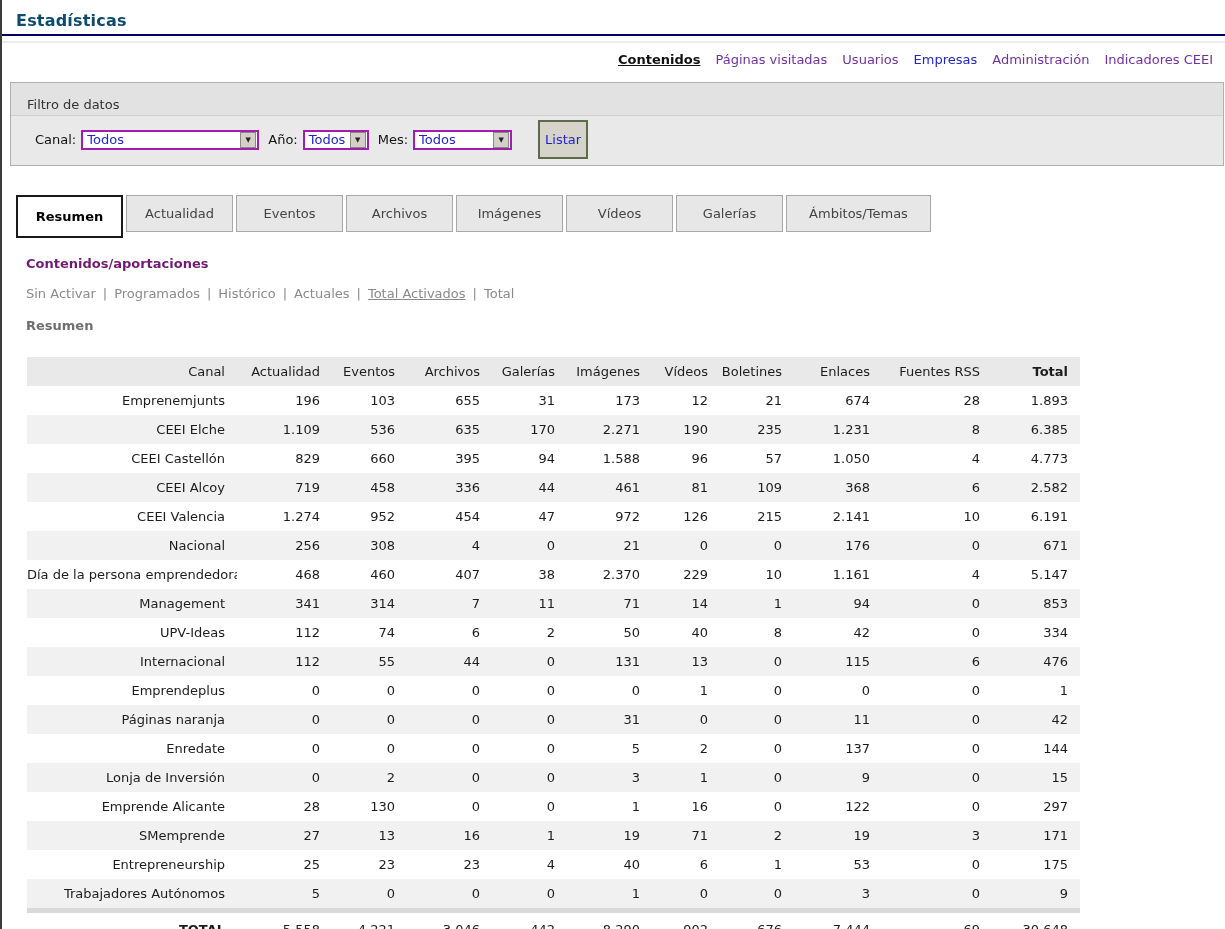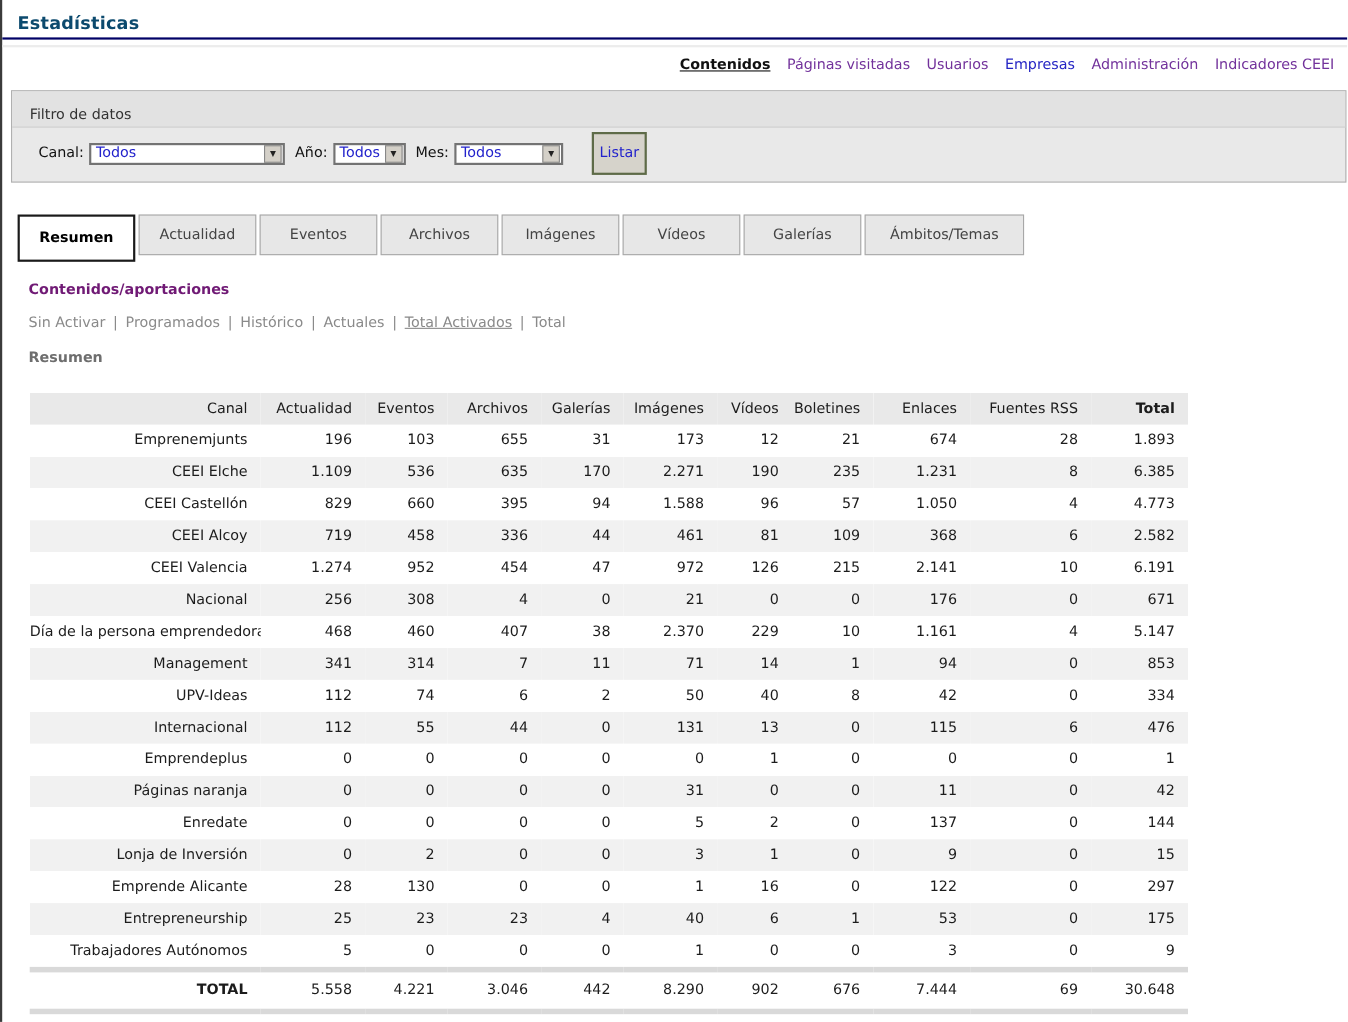--- a/index.html
+++ b/index.html
@@ -36,21 +36,21 @@
     border: 1px solid #b0b0b0; background: #e9e9e9;
   }
   .filter-legend {
     padding: 14px 0 3px 16px; font-size: 13px; color: #333;
     background: #e2e2e2; border-bottom: 1px solid #cfcfcf;
   }
   .filter-controls { display: flex; align-items: center; padding: 4px 0 6px 24px; }
   .filter-label { font-size: 13px; color: #111; margin-right: 5px; }
   .select {
     display: flex; align-items: center; background: #fff;
-    border: 2px solid #737373; height: 20px; margin-right: 9px;
+    border: 2px solid #a21caf; height: 20px; margin-right: 9px;
   }
   .select-canal { width: 178px; }
   .select-ano  { width: 66px; }
   .select-mes  { width: 99px; }
   .select-value { flex: 1; padding-left: 4px; color: #2323cc; font-size: 13px; overflow: hidden; white-space: nowrap; }
   .select-arrow {
     width: 16px; height: 16px; margin: 0 1px; flex: 0 0 16px;
     background: #d4d0c8; border: 1px solid #888;
     display: flex; align-items: center; justify-content: center;
     font-size: 7px; color: #222; cursor: default;
@@ -373,20 +373,33 @@
           <td>0</td>
           <td>0</td>
           <td>1</td>
           <td>16</td>
           <td>0</td>
           <td>122</td>
           <td>0</td>
           <td>297</td>
         </tr>
         <tr>
+          <td class="canal-cell">SMemprende</td>
+          <td>27</td>
+          <td>13</td>
+          <td>16</td>
+          <td>1</td>
+          <td>19</td>
+          <td>71</td>
+          <td>2</td>
+          <td>19</td>
+          <td>3</td>
+          <td>171</td>
+        </tr>
+        <tr>
           <td class="canal-cell">Entrepreneurship</td>
           <td>25</td>
           <td>23</td>
           <td>23</td>
           <td>4</td>
           <td>40</td>
           <td>6</td>
           <td>1</td>
           <td>53</td>
           <td>0</td>

